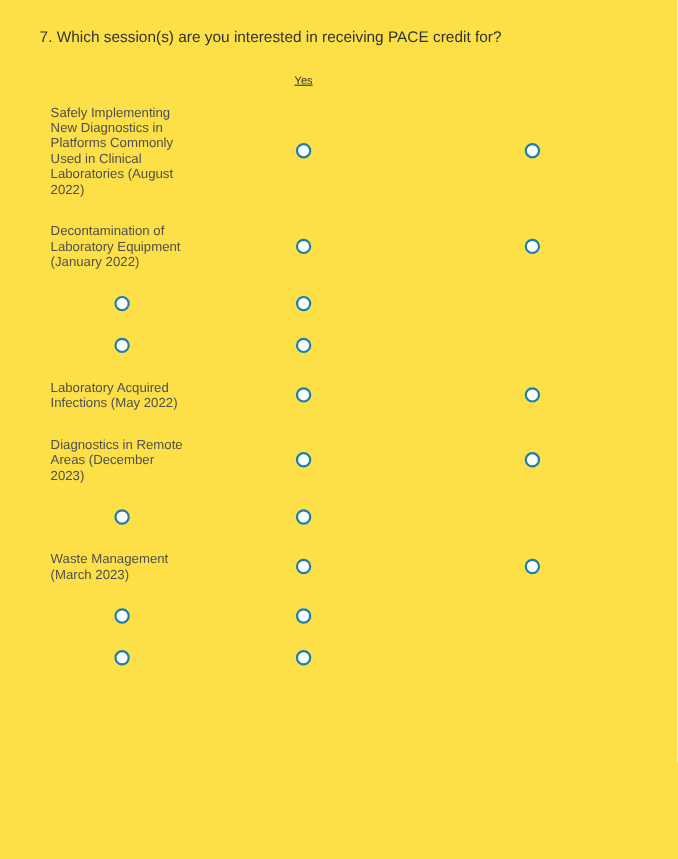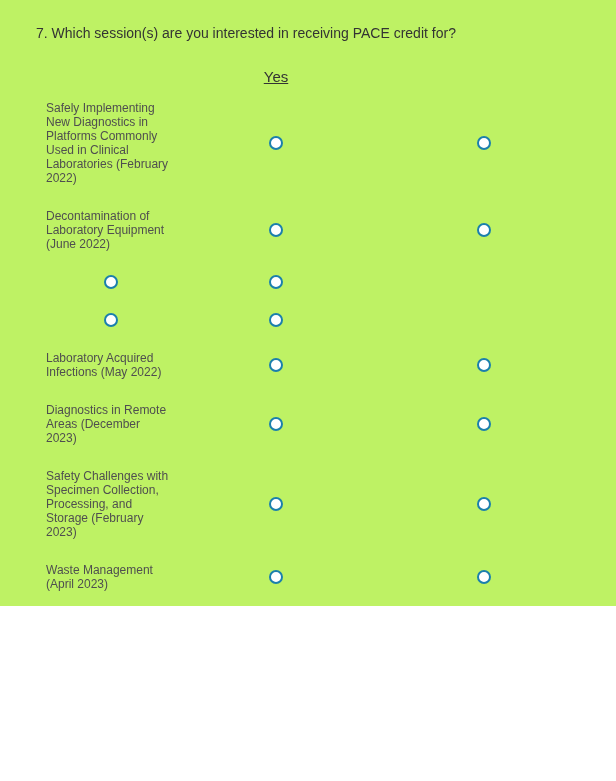--- a/index.html
+++ b/index.html
@@ -6,23 +6,23 @@
     margin: 0;
     padding: 0;
     background: #ffffff;
     width: 616px;
     height: 781px;
     overflow: hidden;
     font-family: "Liberation Sans", sans-serif;
   }
   .page {
     width: 616px;
-    height: 606px;
+    height: 781px;
     overflow: hidden;
-    background: #bef264;
+    background: #fde047;
   }
   .question-title {
     margin: 24px 20px 0 36px;
     font-size: 14px;
     color: #333333;
     line-height: 18px;
   }
   .matrix {
     margin-left: 46px;
     margin-top: 26px;
@@ -31,21 +31,21 @@
   .matrix-row {
     display: grid;
     grid-template-columns: 130px 200px 215px;
     align-items: center;
   }
   .matrix-header {
     margin-bottom: 4px;
   }
   .col-head {
     text-align: center;
-    font-size: 15px;
+    font-size: 10px;
     color: #333333;
     text-decoration: underline;
   }
   .matrix-row {
     padding: 12px 0;
   }
   .row-label {
     font-size: 12px;
     line-height: 14px;
     color: #4f4f4f;
@@ -75,31 +75,31 @@
 
   <div class="matrix">
 
     <div class="matrix-header">
       <div class="col-head"></div>
       <div class="col-head">Yes</div>
     </div>
 
     <div id="matrix-rows">
   <div class="matrix-row">
-    <div class="row-label">Safely Implementing New Diagnostics in Platforms Commonly Used in Clinical Laboratories (February 2022)</div>
+    <div class="row-label">Safely Implementing New Diagnostics in Platforms Commonly Used in Clinical Laboratories (August 2022)</div>
     <div class="radio-cell">
       <span class="radio"></span>
     </div>
     <div class="radio-cell">
       <span class="radio"></span>
     </div>
   </div>
 
   <div class="matrix-row">
-    <div class="row-label">Decontamination of Laboratory Equipment (June 2022)</div>
+    <div class="row-label">Decontamination of Laboratory Equipment (January 2022)</div>
     <div class="radio-cell">
       <span class="radio"></span>
     </div>
     <div class="radio-cell">
       <span class="radio"></span>
     </div>
   </div>
 
   <div class="matrix-row">
     <div class="radio-cell">
@@ -133,31 +133,30 @@
     <div class="row-label">Diagnostics in Remote Areas (December 2023)</div>
     <div class="radio-cell">
       <span class="radio"></span>
     </div>
     <div class="radio-cell">
       <span class="radio"></span>
     </div>
   </div>
 
   <div class="matrix-row">
-    <div class="row-label">Safety Challenges with Specimen Collection, Processing, and Storage (February 2023)</div>
     <div class="radio-cell">
       <span class="radio"></span>
     </div>
     <div class="radio-cell">
       <span class="radio"></span>
     </div>
   </div>
 
   <div class="matrix-row">
-    <div class="row-label">Waste Management (April 2023)</div>
+    <div class="row-label">Waste Management (March 2023)</div>
     <div class="radio-cell">
       <span class="radio"></span>
     </div>
     <div class="radio-cell">
       <span class="radio"></span>
     </div>
   </div>
 
   <div class="matrix-row">
     <div class="radio-cell">

